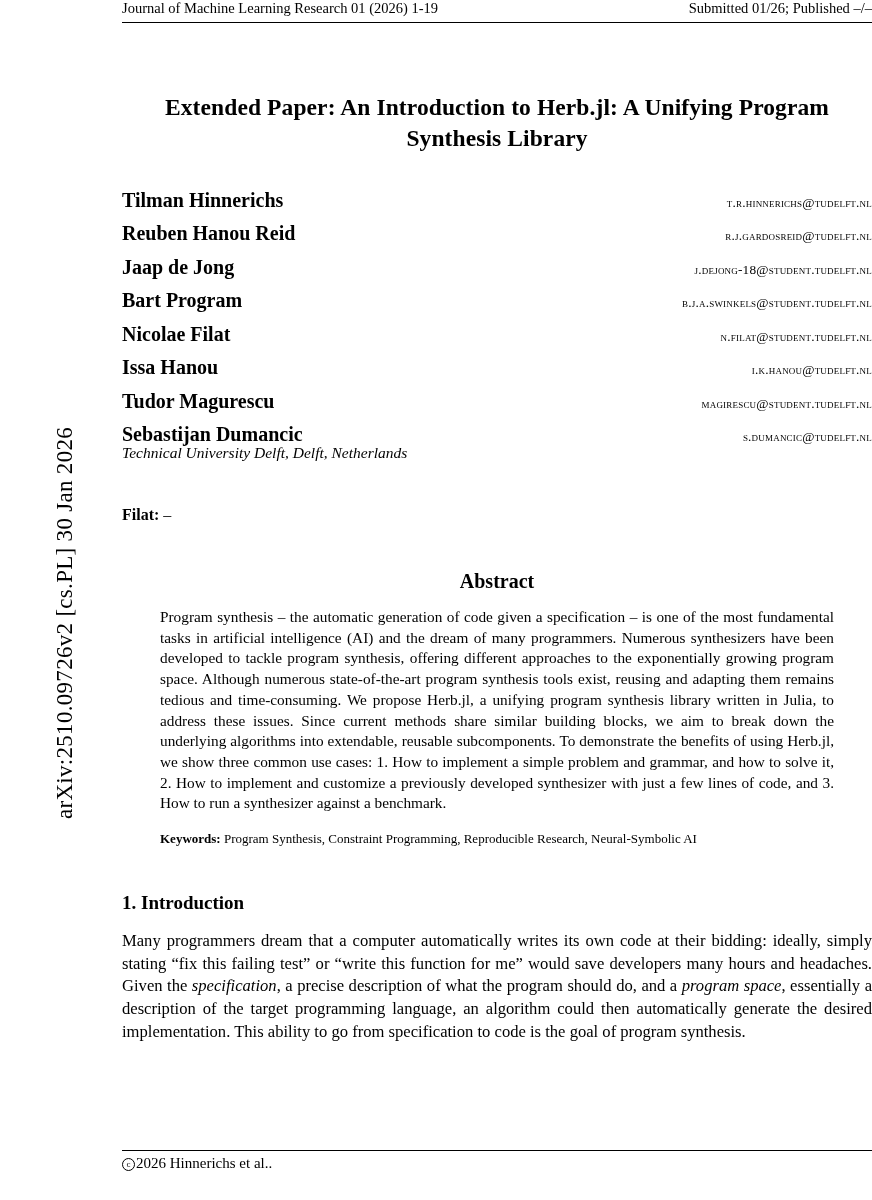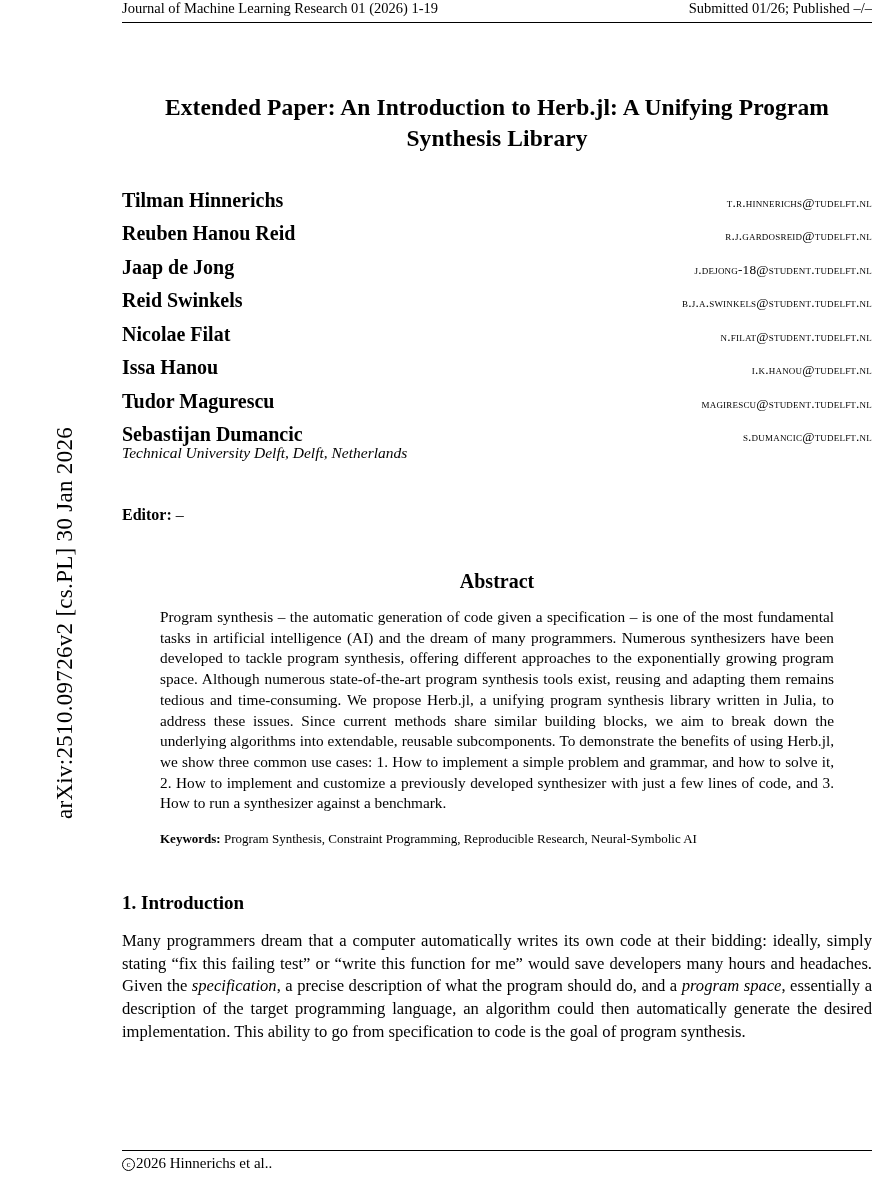--- a/index.html
+++ b/index.html
@@ -177,21 +177,21 @@
       </div>
       <div class="author-row">
         <span class="author-name">Reuben Hanou Reid</span>
         <span class="author-email">R.J.GARDOSREID@TUDELFT.NL</span>
       </div>
       <div class="author-row">
         <span class="author-name">Jaap de Jong</span>
         <span class="author-email">J.DEJONG-18@STUDENT.TUDELFT.NL</span>
       </div>
       <div class="author-row">
-        <span class="author-name">Reid Swinkels</span>
+        <span class="author-name">Bart Program</span>
         <span class="author-email">B.J.A.SWINKELS@STUDENT.TUDELFT.NL</span>
       </div>
       <div class="author-row">
         <span class="author-name">Nicolae Filat</span>
         <span class="author-email">N.FILAT@STUDENT.TUDELFT.NL</span>
       </div>
       <div class="author-row">
         <span class="author-name">Issa Hanou</span>
         <span class="author-email">I.K.HANOU@TUDELFT.NL</span>
       </div>
@@ -200,21 +200,21 @@
         <span class="author-email">MAGIRESCU@STUDENT.TUDELFT.NL</span>
       </div>
       <div class="author-row" style="margin-bottom:2px">
         <span class="author-name">Sebastijan Dumancic</span>
         <span class="author-email">S.DUMANCIC@TUDELFT.NL</span>
       </div>
       <div class="affiliation">Technical University Delft, Delft, Netherlands</div>
     </div>
 
     <div class="editor">
-      <b>Editor:</b>
+      <b>Filat:</b>
       <span>–</span>
     </div>
 
     <div class="abstract-title">Abstract</div>
     <div class="abstract-body">Program synthesis – the automatic generation of code given a specification – is one of the most fundamental tasks in artificial intelligence (AI) and the dream of many programmers. Numerous synthesizers have been developed to tackle program synthesis, offering different approaches to the exponentially growing program space. Although numerous state-of-the-art program synthesis tools exist, reusing and adapting them remains tedious and time-consuming. We propose Herb.jl, a unifying program synthesis library written in Julia, to address these issues. Since current methods share similar building blocks, we aim to break down the underlying algorithms into extendable, reusable subcomponents. To demonstrate the benefits of using Herb.jl, we show three common use cases: 1. How to implement a simple problem and grammar, and how to solve it, 2. How to implement and customize a previously developed synthesizer with just a few lines of code, and 3. How to run a synthesizer against a benchmark.</div>
 
     <div class="keywords">
       <b>Keywords:</b>
       <span>Program Synthesis, Constraint Programming, Reproducible Research, Neural-Symbolic AI</span>
     </div>

